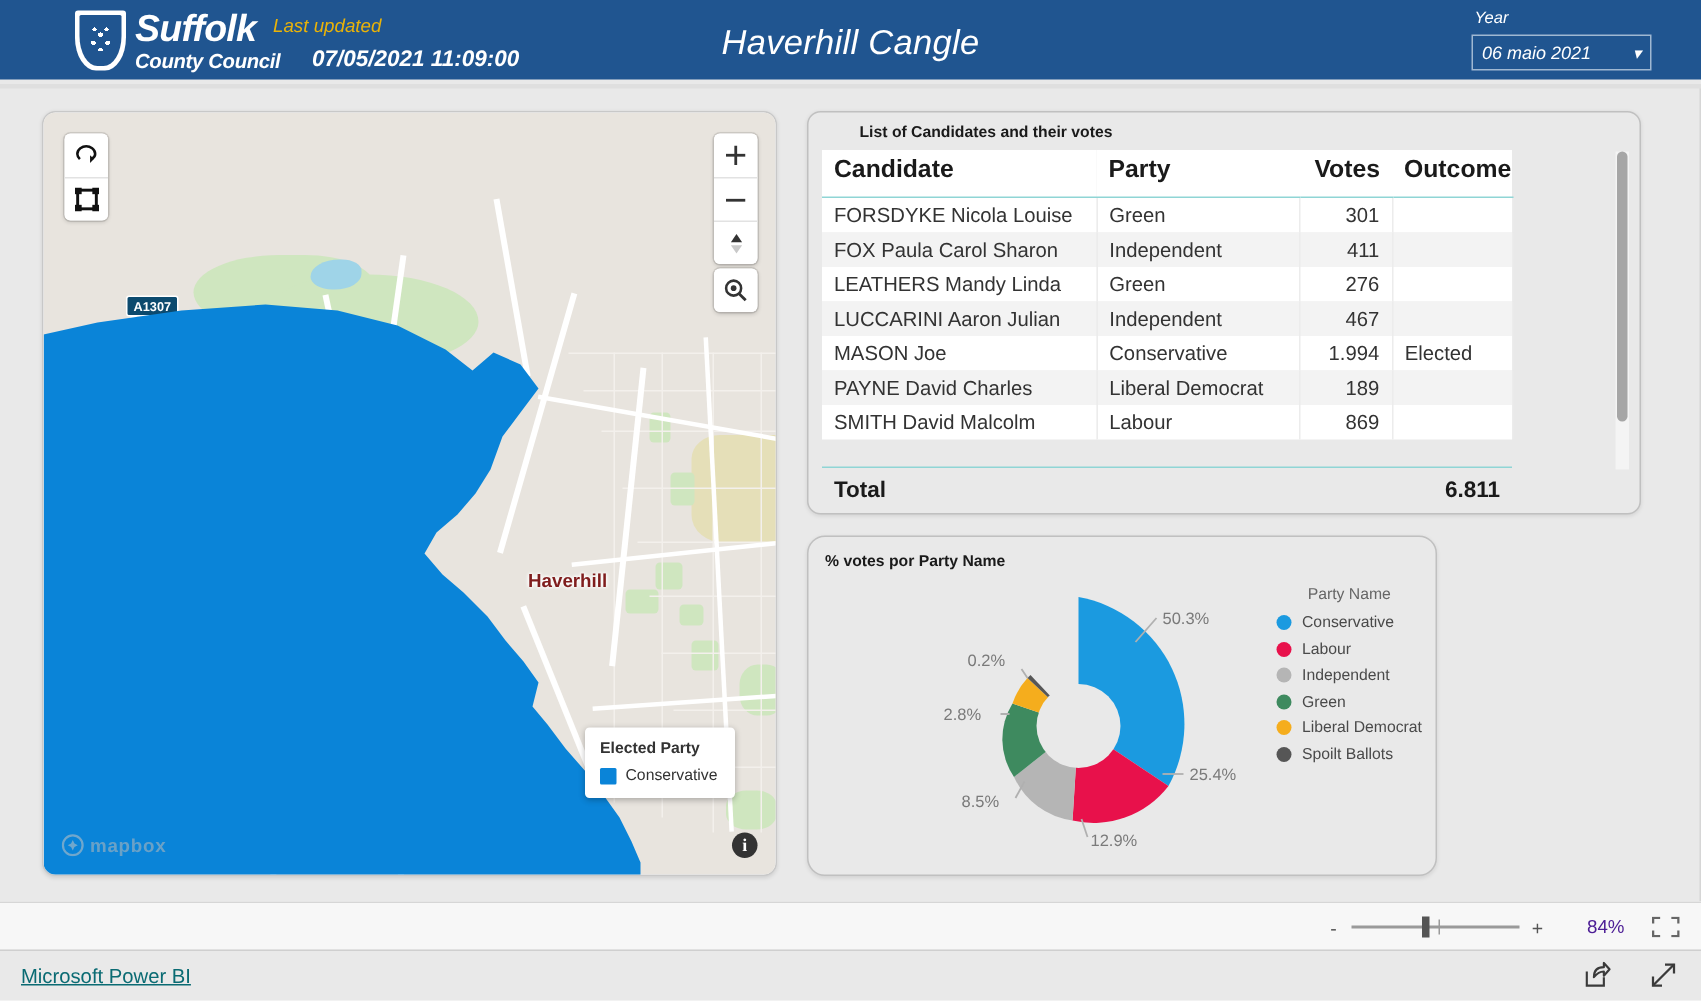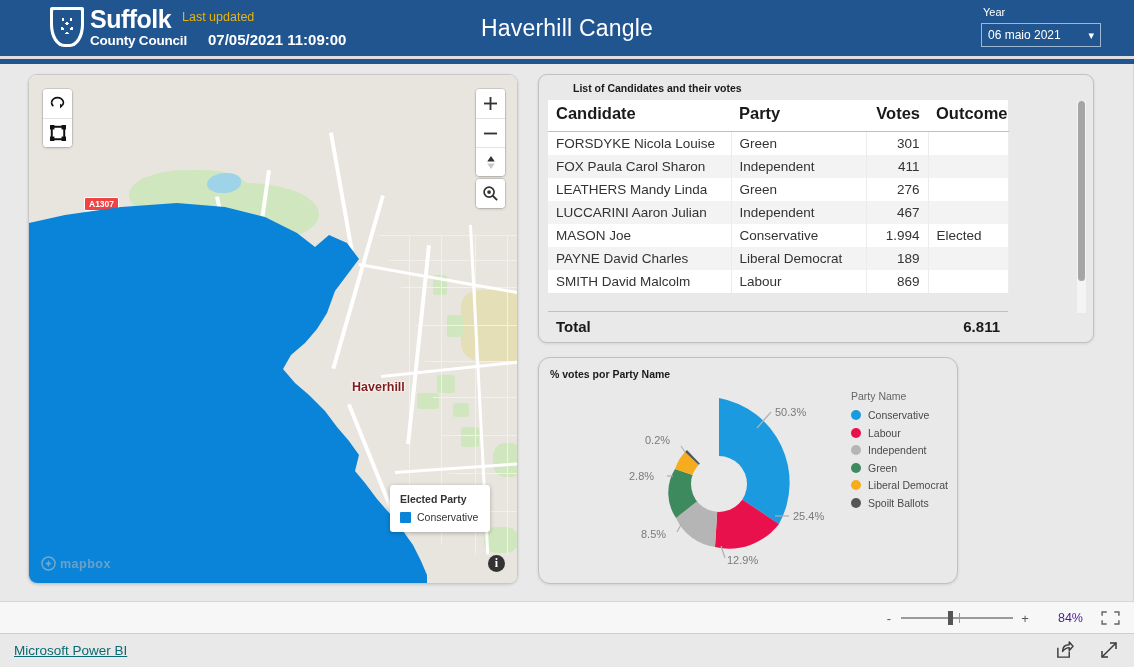--- a/index.html
+++ b/index.html
@@ -14,22 +14,23 @@
   #report {
     position: absolute; left: 0; top: 0;
     width: 1134px; height: 601px;
     background: #e9e9e9;
     overflow: hidden;
   }
 
   
   #header {
     position: absolute; left: 0; top: 0;
-    width: 1134px; height: 64px;
+    width: 1134px; height: 53px;
     background: #205590;
+    font-style: italic;
   }
   #header-underline {
     position: absolute; left: 0; top: 56px; width: 1134px; height: 3px;
     background: #dfdfdf;
   }
   
   .logo-wrap {
     position: absolute; left: 50px; top: 7px;
     display: flex; align-items: center; gap: 6px;
   }
@@ -118,21 +119,21 @@
   
   #ward-polygon {
     position: absolute; left: 0; top: 0; width: 490px; height: 510px;
   }
   #haverhill-label {
     position: absolute; left: 323px; top: 305px;
     font-size: 12.5px; color: #7f1d1d; font-weight: bold;
     text-shadow: 0 0 3px #fff, 0 0 3px #fff, 0 0 2px #fff;
   }
   .shield {
-    position: absolute; background: #ef4444; color: #fff;
+    position: absolute; background: #0c4a6e; color: #fff;
     font-size: 8.5px; font-weight: bold;
     padding: 1px 4px; border: 1px solid #fff; border-radius: 2px;
   }
 
   
   .mapctl-group {
     position: absolute; background: #ffffff;
     border-radius: 4px;
     box-shadow: 0 0 0 1px rgba(0,0,0,.10), 0 1px 3px rgba(0,0,0,.18);
     overflow: hidden;
@@ -241,20 +242,21 @@
   }
 
   
   #pie-panel {
     position: absolute; left: 538px; top: 357px;
     width: 420px; height: 227px;
     background: #e9e9e9;
     border: 1px solid #c0c0c0;
     border-radius: 12px;
     box-shadow: 0 1px 3px rgba(0,0,0,.10);
+    text-align: center;
   }
   #pie-title {
     position: absolute; left: 11px; top: 10px;
     font-size: 10.5px; font-weight: bold; color: #1a1a1a;
   }
   #pie-svg { position: absolute; left: 50px; top: 18px; }
   #pie-legend { position: absolute; left: 312px; top: 32px; }
   #pie-legend .lg-title { font-size: 10.5px; color: #666; margin-bottom: 7px; }
   #pie-legend .lg-item {
     display: flex; align-items: center; gap: 7px;

